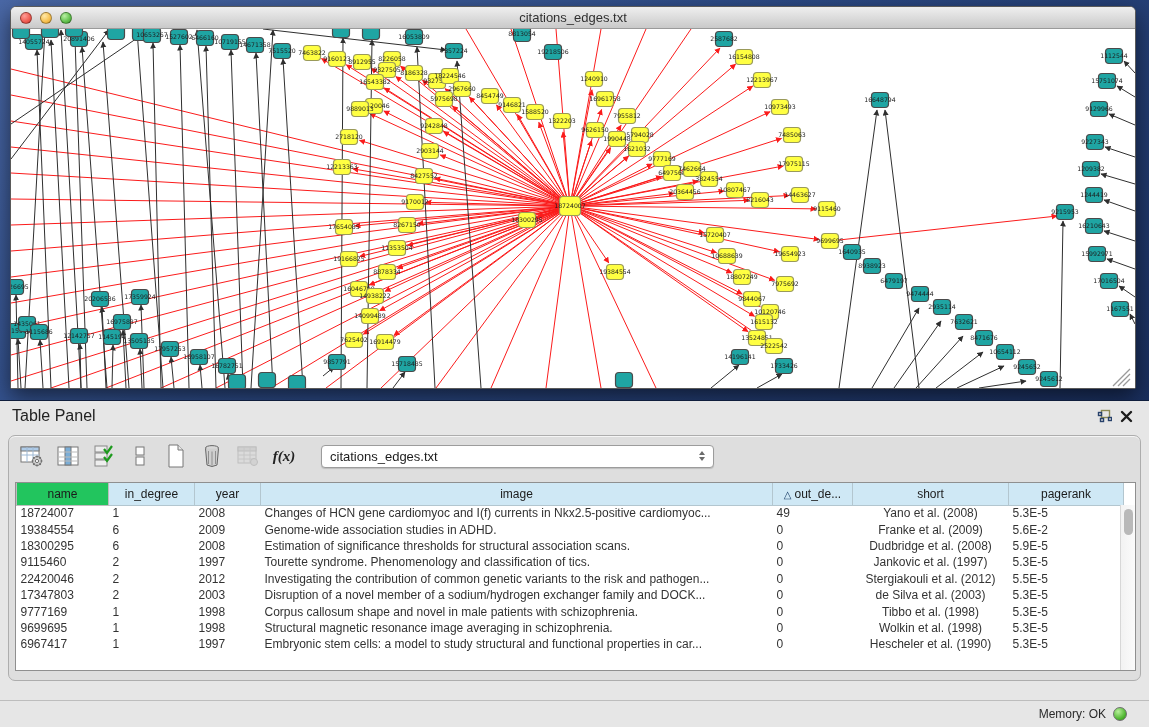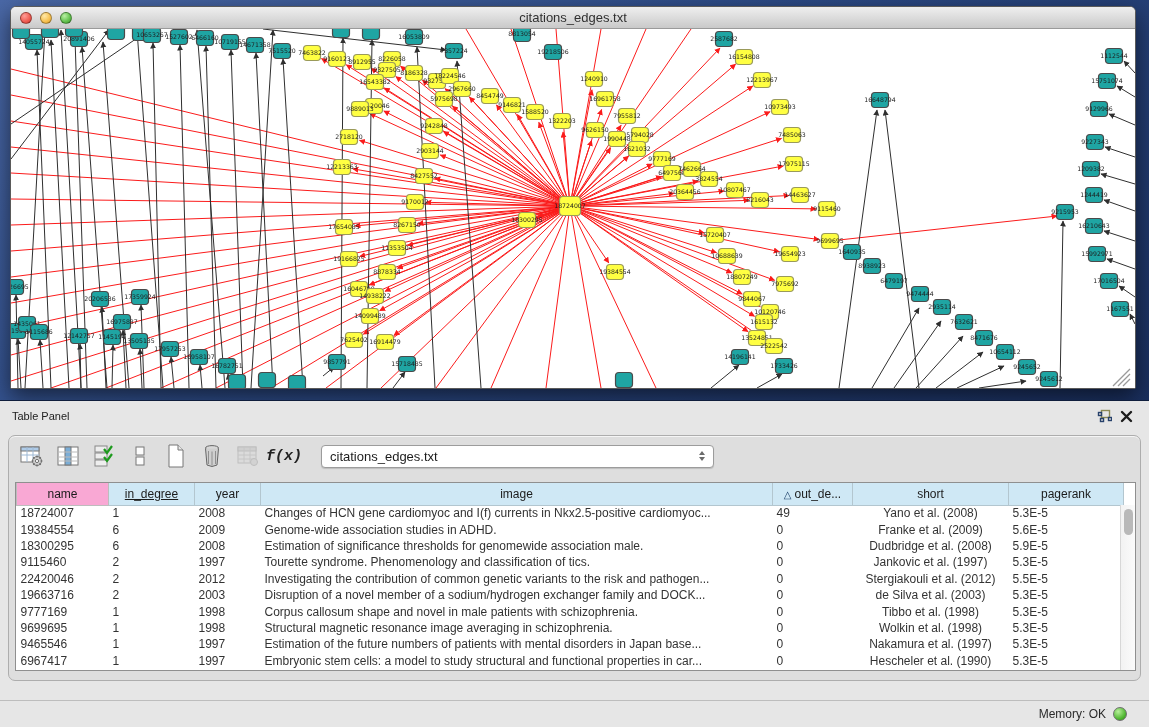--- a/index.html
+++ b/index.html
@@ -21,47 +21,47 @@
   .light.yellow{ background:radial-gradient(circle at 35% 30%,#ffe9a8,#f6bf4e 60%,#d79a27);}
   .light.green{ background:radial-gradient(circle at 35% 30%,#b9f0a4,#61c04c 60%,#3e9a2e);}
   .win-title { position:absolute; left:0; right:0; text-align:center;
     font-size:13px; color:#303030; }
   .canvas-wrap { position:relative; width:1124px; height:359px; background:#ffffff; overflow:hidden; }
   svg text.nlabel { font-family:"DejaVu Sans", sans-serif; font-size:6.2px; fill:#1d1d1d; }
   
   .table-panel { position:absolute; left:0; top:400px; width:1149px; height:327px;
     background:#e6e6e6; border-top:1px solid #0f1e3d; }
   .tp-header { height:30px; display:flex; align-items:center; padding:0 12px; }
-  .tp-title { font-size:11px; color:#222; }
+  .tp-title { font-size:16px; color:#222; }
   .tp-header .spacer { flex:1; }
   .tp-btn { width:22px; height:20px; display:flex; align-items:center; justify-content:center;
     cursor:default; }
   .inner-panel { position:absolute; left:8px; top:34px; width:1133px; height:246px;
     background:#dedede; border:1px solid #adadad; border-radius:7px;
     box-shadow:inset 0 1px 0 rgba(255,255,255,.7); }
   .toolbar { height:40px; display:flex; align-items:center; gap:10px; padding:0 10px; }
   .tool { width:26px; height:26px; display:flex; align-items:center; justify-content:center; }
-  .fx { font-family:Liberation Mono, monospace; font-style:italic; font-weight:bold;
+  .fx { font-family:Liberation Serif, serif; font-style:italic; font-weight:bold;
     font-size:15px; color:#222; }
   .dropdown { margin-left:14px; width:393px; height:23px; background:#fff;
     border:1px solid #9c9c9c; border-radius:4px; display:flex; align-items:center;
     padding:0 8px; font-size:13px; color:#1c1c1c; box-shadow:0 1px 1px rgba(0,0,0,.15); }
   .dropdown .dval { flex:1; }
   .stepper { display:flex; flex-direction:column; gap:2px; align-items:center; }
   .stepper i { width:0; height:0; border-left:3.5px solid transparent; border-right:3.5px solid transparent; }
   .stepper .up { border-bottom:4px solid #6b6b6b; }
   .stepper .dn { border-top:4px solid #6b6b6b; }
   
   .tbl-wrap { position:absolute; left:6px; top:46px; width:1121px; height:189px;
     background:#fff; border:1px solid #8f8f8f; overflow:hidden; }
   table.grid { border-collapse:collapse; table-layout:fixed; width:1104px; }
   table.grid th { height:22px; font-size:12px; font-weight:normal; color:#1b1b1b;
     background:#cfe8f5; border:1px solid #b3c6cf; border-top:none; text-align:center;
     overflow:hidden; white-space:nowrap; }
-  table.grid th.key { background:#f9a8d4; border-color:#bdbdbd; }
+  table.grid th.key { background:#22c55e; border-color:#bdbdbd; }
   table.grid td { height:16.4px; font-size:12px; color:#333; padding:0 4px;
     white-space:nowrap; overflow:hidden; }
   td.c { text-align:center; }
   .sortglyph { color:#1a3d66; font-size:10px; margin-right:3px; }
   .vscroll { position:absolute; right:0; top:22px; bottom:0; width:15px;
     background:linear-gradient(90deg,#f2f2f2,#fbfbfb); border-left:1px solid #d7d7d7; }
   .vthumb { position:absolute; left:2.5px; top:4px; width:9px; height:26px;
     background:#b9b9b9; border-radius:5px; }
   
   .tabs { position:absolute; left:0; right:0; top:284px; display:flex; justify-content:center; }
@@ -608,21 +608,21 @@
             <i class="dn"></i>
           </span>
       </div>
     </div>
 
     <div class="tbl-wrap">
       <table class="grid">
         <thead>
             <tr id="hdr-row">
               <th class="key" style="width: 92px;">name</th>
-              <th style="width: 86px; text-decoration: underline;">in_degree</th>
+              <th style="width: 86px;">in_degree</th>
               <th style="width: 66px;">year</th>
               <th style="width: 512px;">image</th>
               <th style="width: 80px;"><span class="sortglyph">△</span>out_de...</th>
               <th style="width: 156px;">short</th>
               <th style="width: 115px;">pagerank</th>
             </tr>
           </thead>
         <tbody id="body-rows">
             <tr>
               <td>18724007</td>
@@ -633,27 +633,27 @@
               <td class="c">Yano et al. (2008)</td>
               <td>5.3E-5</td>
             </tr>
             <tr>
               <td>19384554</td>
               <td>6</td>
               <td>2009</td>
               <td>Genome-wide association studies in ADHD.</td>
               <td>0</td>
               <td class="c">Franke et al. (2009)</td>
-              <td>5.6E-5</td>
+              <td>5.6E-2</td>
             </tr>
             <tr>
               <td>18300295</td>
               <td>6</td>
               <td>2008</td>
-              <td>Estimation of significance thresholds for genomewide association male.</td>
+              <td>Estimation of significance thresholds for structural association scans.</td>
               <td>0</td>
               <td class="c">Dudbridge et al. (2008)</td>
               <td>5.9E-5</td>
             </tr>
             <tr>
               <td>9115460</td>
               <td>2</td>
               <td>1997</td>
               <td>Tourette syndrome. Phenomenology and classification of tics.</td>
               <td>0</td>
@@ -663,21 +663,21 @@
             <tr>
               <td>22420046</td>
               <td>2</td>
               <td>2012</td>
               <td>Investigating the contribution of common genetic variants to the risk and pathogen...</td>
               <td>0</td>
               <td class="c">Stergiakouli et al. (2012)</td>
               <td>5.5E-5</td>
             </tr>
             <tr>
-              <td>19663716</td>
+              <td>17347803</td>
               <td>2</td>
               <td>2003</td>
               <td>Disruption of a novel member of a sodium/hydrogen exchanger family and DOCK...</td>
               <td>0</td>
               <td class="c">de Silva et al. (2003)</td>
               <td>5.3E-5</td>
             </tr>
             <tr>
               <td>9777169</td>
               <td>1</td>
@@ -687,29 +687,20 @@
               <td class="c">Tibbo et al. (1998)</td>
               <td>5.3E-5</td>
             </tr>
             <tr>
               <td>9699695</td>
               <td>1</td>
               <td>1998</td>
               <td>Structural magnetic resonance image averaging in schizophrenia.</td>
               <td>0</td>
               <td class="c">Wolkin et al. (1998)</td>
-              <td>5.3E-5</td>
-            </tr>
-            <tr>
-              <td>9465546</td>
-              <td>1</td>
-              <td>1997</td>
-              <td>Estimation of the future numbers of patients with mental disorders in Japan base...</td>
-              <td>0</td>
-              <td class="c">Nakamura et al. (1997)</td>
               <td>5.3E-5</td>
             </tr>
             <tr>
               <td>6967417</td>
               <td>1</td>
               <td>1997</td>
               <td>Embryonic stem cells: a model to study structural and functional properties in car...</td>
               <td>0</td>
               <td class="c">Hescheler et al. (1990)</td>
               <td>5.3E-5</td>

